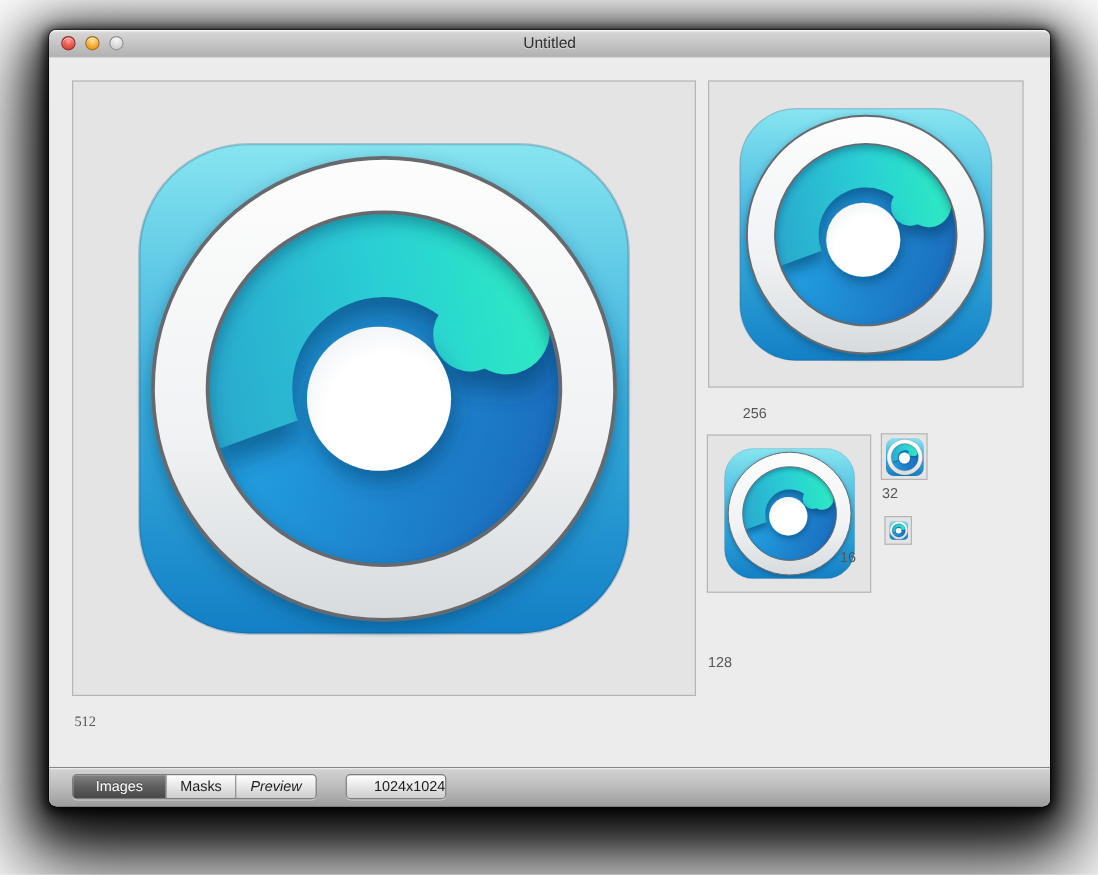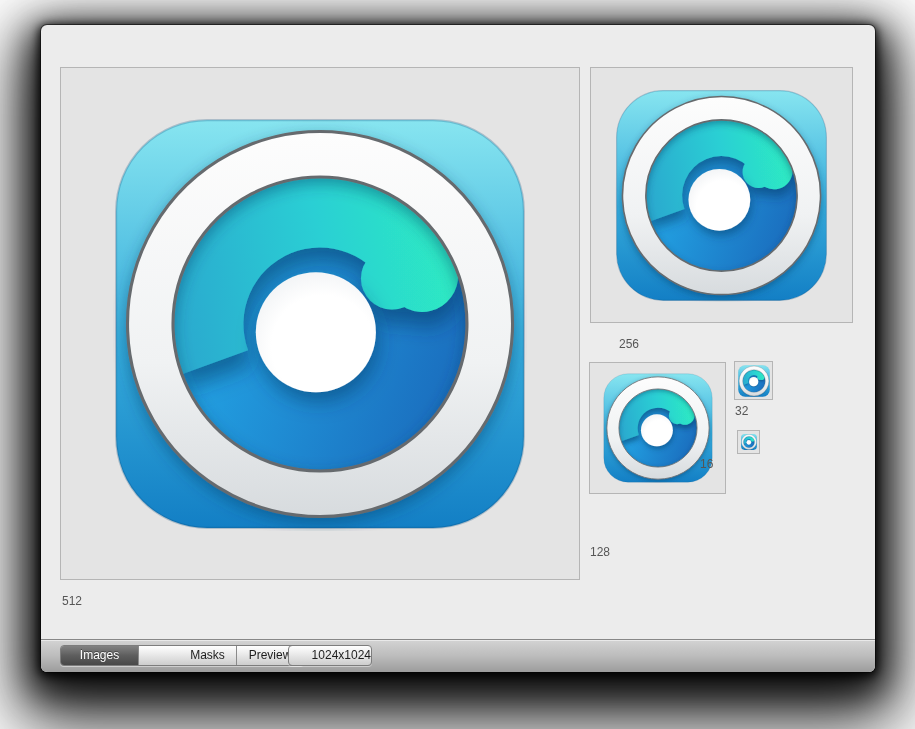--- a/index.html
+++ b/index.html
@@ -55,21 +55,21 @@
     position:absolute; box-sizing:border-box;
     background:#e4e4e4; border:1px solid #b5b5b5;
     display:flex; align-items:center; justify-content:center;
   }
   .box-512 { left:19px; top:19px;  width:520px; height:513px; }
   .box-256 { left:549px; top:19px; width:263px; height:256px; }
   .box-128 { left:548px; top:314px; width:137px; height:132px; }
   .box-32  { left:693px; top:313px; width:39px;  height:39px; }
   .box-16  { left:696px; top:382px; width:23px;  height:24px; }
   .plabel { position:absolute; font-size:12px; color:#565656; }
-  .lab-512 { left:21px;  top:546px; }
+  .lab-512 { left:21px;  top:546px;font-family:Liberation Serif, serif; }
   .lab-256 { left:550px; top:289px;margin-left:28px; }
   .lab-128 { left:549px; top:457px;margin-top:40px; }
   .lab-32  { left:694px; top:356px; }
   .lab-16  { left:659px; top:409px; }
   .appicon { display:block; }
   
   .bottombar {
     position:absolute; left:0; right:0; bottom:0; height:33px;
     border-radius:0 0 6px 6px;
     background:linear-gradient(#d3d3d3 0%, #bcbcbc 50%, #9c9c9c 100%);
@@ -88,21 +88,21 @@
     color:#1d1d1d; cursor:default;
     background:linear-gradient(#ffffff 0%, #e9e9e9 45%, #cdcdcd 100%);
     border-right:1px solid #8a8a8a;
   }
   .seg-btn:last-child { border-right:none; }
   .seg-btn.sel {
     color:#ffffff;
     background:linear-gradient(#828282 0%, #5e5e5e 50%, #484848 100%);
     text-shadow:0 -1px 0 rgba(0,0,0,0.4);
   }
-  .w-images { width:77px; } .w-masks { width:57px;padding-left:40px; } .w-preview { width:66px; }
+  .w-images { width:77px; } .w-masks { width:57px; } .w-preview { width:66px;font-style:italic; }
   .push-btn {
     position:absolute; left:247px; top:5px; width:84px; height:21px;
     line-height:19px; font-size:12px; text-align:right; color:#1d1d1d;
     background:linear-gradient(#ffffff 0%, #e9e9e9 45%, #cdcdcd 100%);
     border:1px solid #7d7d7d; border-radius:4px;
     box-shadow:0 1px 0 rgba(255,255,255,0.45);
     box-sizing:border-box; cursor:default;
   }
   .hiddefs { position:absolute; width:0; height:0; overflow:hidden; }
 </style>
@@ -164,20 +164,26 @@
       <g filter="url(#dsRing)">
         <path d="M100,7 a93,93 0 1 0 0.02,0 z M100,29 a71,71 0 1 1 -0.02,0 z" fill="url(#ringGrad)" fill-rule="evenodd" stroke="#666b6e" stroke-width="1.5"></path>
       </g>
     </symbol>
   </defs>
 </svg>
 
 <div class="stage">
   <div class="window">
 
+    <div class="titlebar">
+      <span class="tl tl-close"></span>
+      <span class="tl tl-min"></span>
+      <span class="tl tl-zoom"></span>
+      <div class="title">Untitled</div>
+    </div>
 
     <div class="content">
 
       <div class="pbox box-512">
         <svg class="appicon" width="414" height="414">
           <use href="#appicon" xlink:href="#appicon"></use>
         </svg>
       </div>
       <div class="plabel lab-512">512</div>
 

